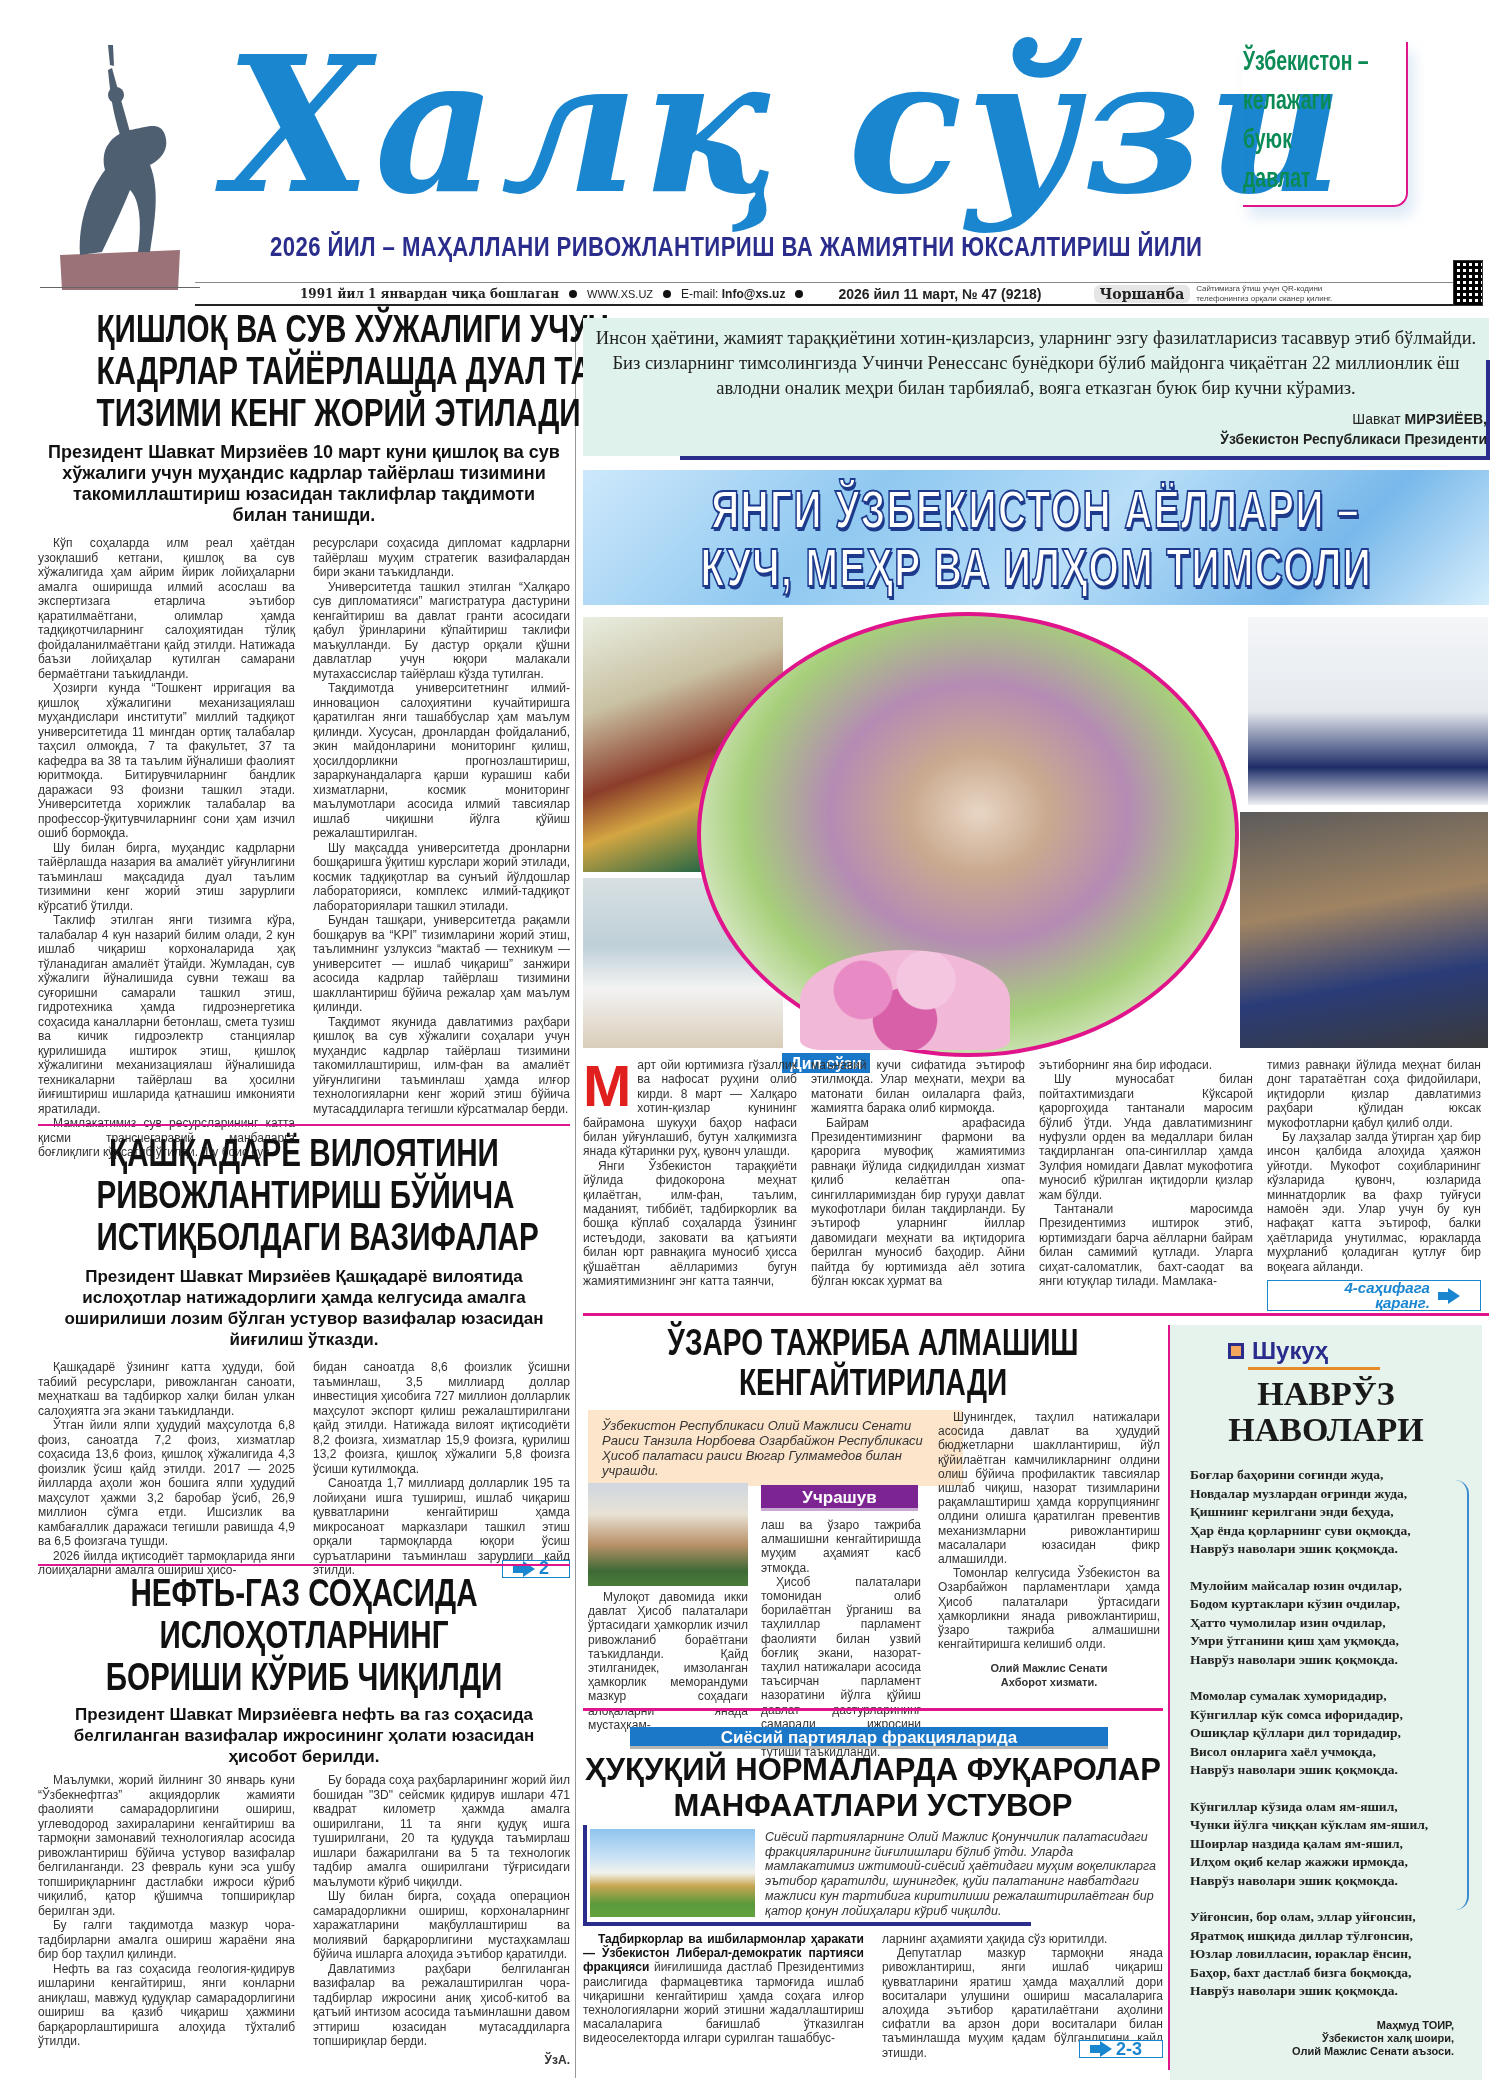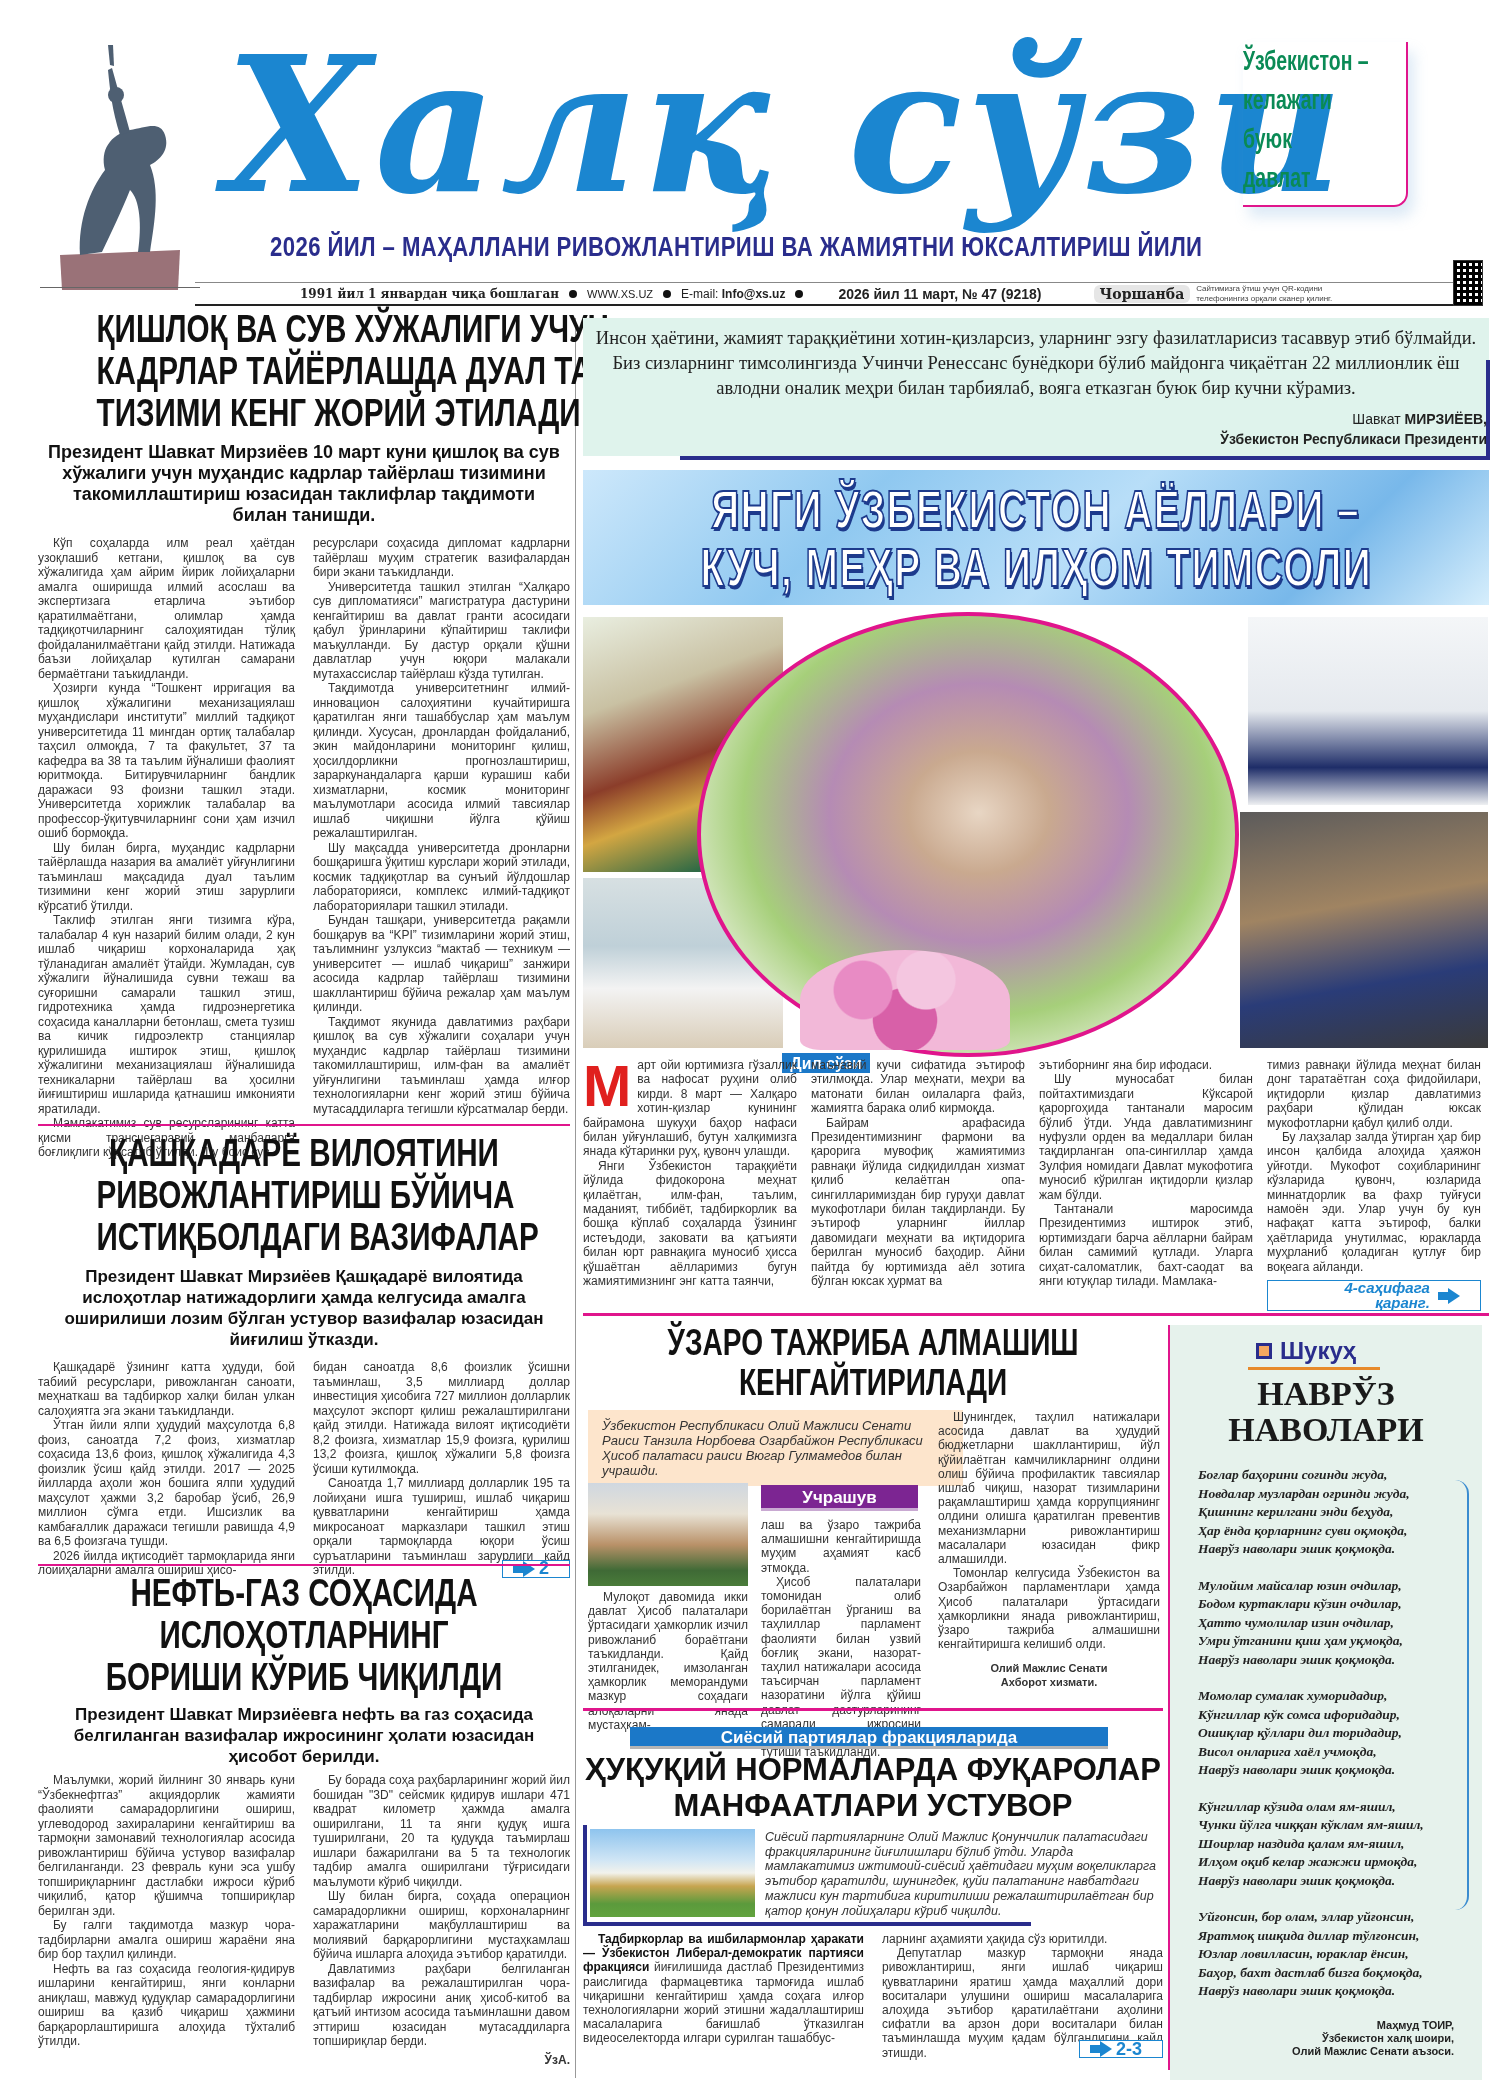--- a/index.html
+++ b/index.html
@@ -69,25 +69,25 @@
 
   
   .exch { left: 583px; top: 1313px; width: 580px; }
   .lead-box { background: #fde5cc; padding: 8px 14px; font-style: italic; font-size: 13px; line-height: 15px; color: #333; width: 375px; }
   .uchrashuv { background: #7c2592; color: #fff; font-weight: bold; font-size: 17px; text-align: center; line-height: 26px; height: 26px; width: 157px; border-bottom: 3px solid #c9a9d2; }
   .building { background: linear-gradient(180deg, #cfd7e0 0%, #e8e2d5 30%, #b99168 60%, #3f6a36 85%, #4a7c3a 100%); }
 
   
   .poem-box { left: 1170px; top: 1325px; width: 312px; height: 755px; background: #e6f2ec; }
   .poem-rule { left: 1168px; top: 1325px; width: 2px; height: 745px; background: #e0158c; }
-  .shukuh-label { display: flex; align-items: center; gap: 8px; color: #2a2d8c; font-weight: bold; font-size: 24px; padding-left: 86px; margin-top: 12px; }
+  .shukuh-label { display: flex; align-items: center; gap: 8px; color: #2a2d8c; font-weight: bold; font-size: 24px; padding-left: 58px; margin-top: 12px; }
   .shukuh-label .sq { width: 16px; height: 16px; border: 3px solid #2a2d8c; background: #f5a760; }
   .shukuh-underline { margin: 2px 0 0 78px; width: 132px; height: 3px; background: #e78a2b; }
   .poem-title { font-family: "Liberation Serif", serif; font-weight: bold; font-size: 34px; line-height: 36px; text-align: center; color: #1a1a1a; margin-top: 6px; }
-  .poem-stanza { font-family: "Liberation Serif", serif; font-style: italic; font-weight: bold; font-size: 13.5px; line-height: 18.5px; color: #222; padding-left: 28px; margin-bottom: 18px; }
+  .poem-stanza { font-family: "Liberation Serif", serif; font-weight: bold; font-size: 13.5px; line-height: 18.5px; color: #222; padding-left: 20px; margin-bottom: 18px; }
   .poem-author { text-align: right; padding-right: 28px; font-weight: bold; font-size: 11px; line-height: 13px; color: #222; }
   .swirl { left: 1455px; top: 1480px; width: 14px; height: 430px; border-right: 2px solid #3a8cd0; border-radius: 0 40px 40px 0; }
 
   
   .party-tag { left: 630px; top: 1727px; width: 478px; height: 22px; background: #1b78c8; color: #fff; font-weight: bold; font-size: 17px; text-align: center; line-height: 22px; border-bottom: 3px solid #b5b5b5; }
   .party-head { left: 583px; top: 1752px; width: 580px; }
   .parliament { left: 590px; top: 1829px; width: 165px; height: 88px; background: linear-gradient(180deg, #8ec4ee 0%, #cfe5f5 35%, #f2f2ec 50%, #c7a550 65%, #5b9a3c 85%, #62a33e 100%); }
   .party-frame-l { left: 583px; top: 1825px; width: 4px; height: 101px; background: #2a2d8c; }
   .party-frame-b { left: 583px; top: 1922px; width: 448px; height: 4px; background: #2a2d8c; }
   .party-lead { left: 765px; top: 1830px; width: 395px; font-style: italic; font-size: 12.5px; line-height: 14.7px; color: #333; }

